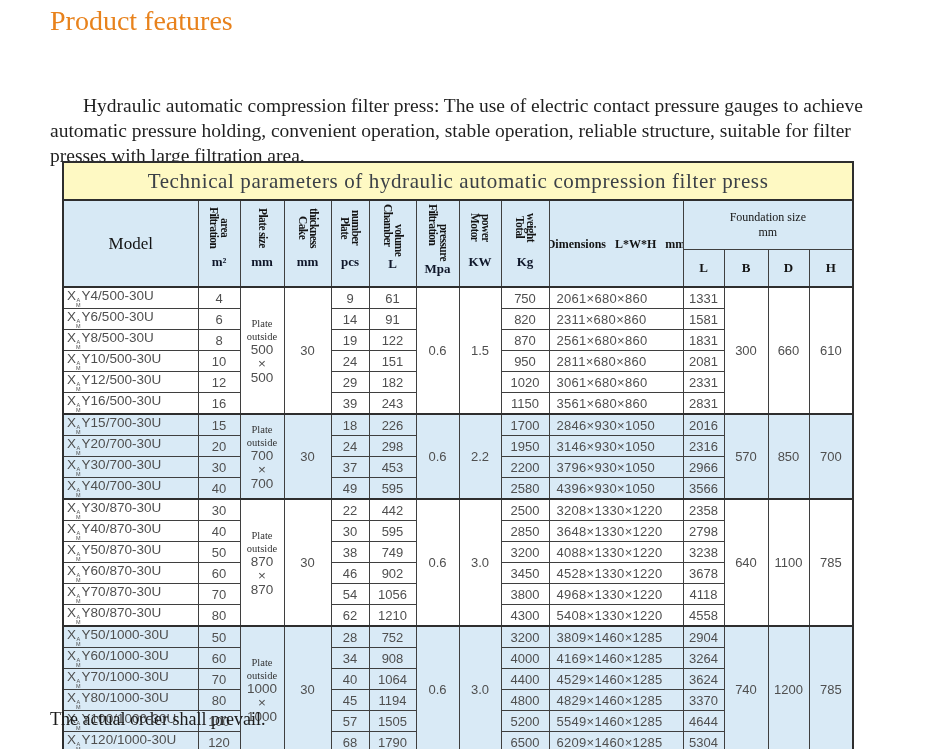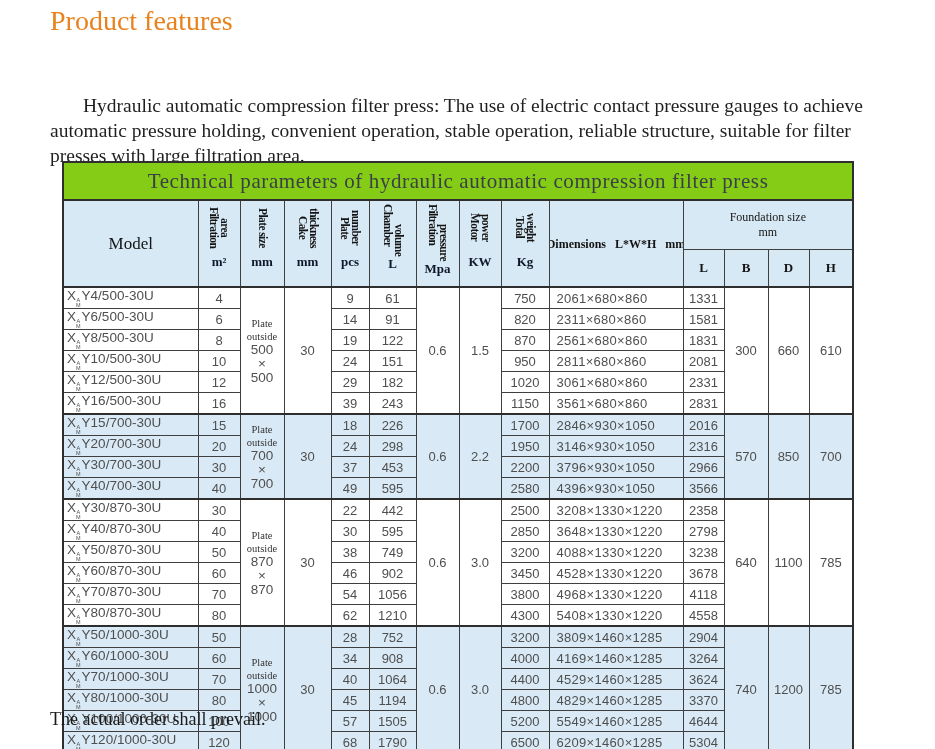--- a/index.html
+++ b/index.html
@@ -6,21 +6,21 @@
   body { width:935px; height:749px; position:relative; font-family:"Liberation Serif",serif; overflow:hidden; }
 
   .heading { position:absolute; left:50px; top:5px; font-size:28px; color:#e8821c; }
   .intro { position:absolute; left:50px; top:48px; width:852px; font-size:19.5px; line-height:25px;
            color:#1f1f1f; text-indent:33px;margin-top:45px; }
 
   .tablewrap { position:absolute; left:62px; top:161px; }
   table { border-collapse:collapse; table-layout:fixed; width:790px; border:2px solid #2e2e2e; }
   td,th { border:1px solid #3f3f3f; padding:0; overflow:hidden; }
 
-  .ttl { background:#84cc16; color:#3b4047; font-family:"Liberation Serif",serif; font-weight:400;
+  .ttl { background:#fef9c3; color:#3b4047; font-family:"Liberation Serif",serif; font-weight:400;
          font-size:21px; height:36px; text-align:center; letter-spacing:0.6px; border-bottom:2px solid #2e2e2e; }
 
   th { background:#d7e9f5; font-weight:normal; }
   .model-h { font-size:17px; color:#141414; text-align:center; }
 
   .vcell { height:84px; vertical-align:top; }
   .vwrap { display:flex; flex-direction:column; align-items:center; height:84px; }
   .vlabel { flex:1 1 auto; writing-mode:vertical-lr; text-orientation:mixed;
             font-family:"Liberation Serif",serif; font-weight:bold; font-size:11.5px;
             letter-spacing:-0.6px; line-height:11px; color:#141414; text-align:center; }

